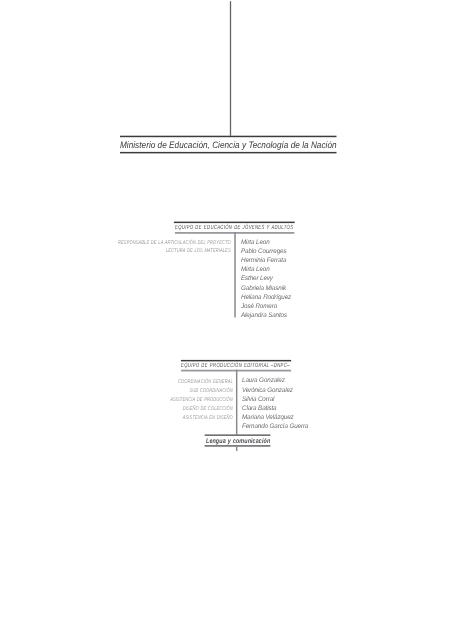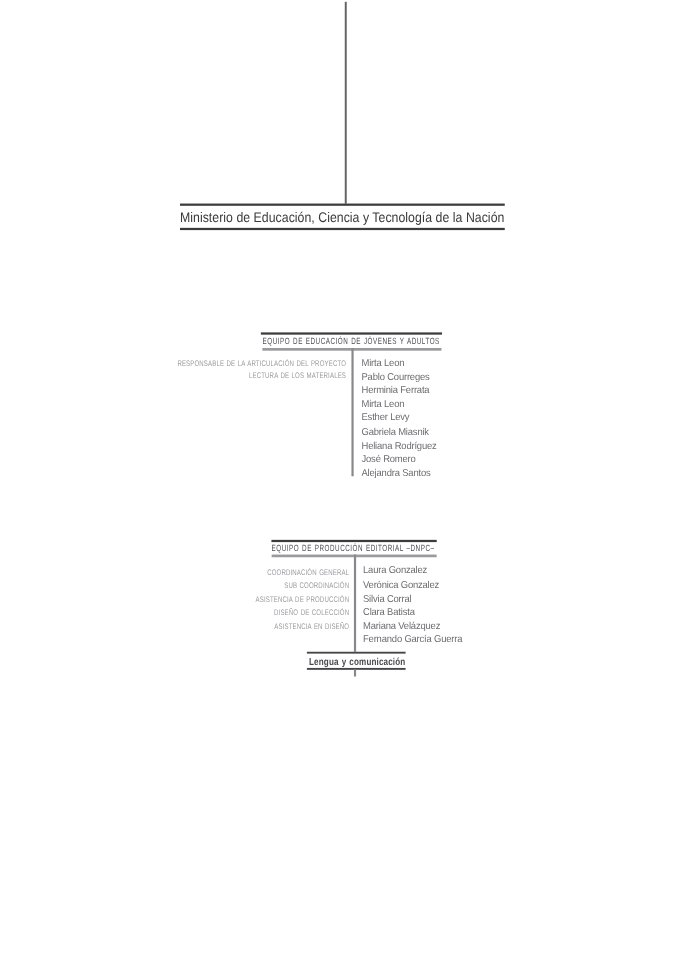--- a/index.html
+++ b/index.html
@@ -1,17 +1,17 @@
 <!DOCTYPE html>
 <html><head>
 <meta charset="utf-8">
 <style>
   html,body{margin:0;padding:0;background:#ffffff;}
   body{width:453px;height:640px;font-family:"Liberation Sans",sans-serif;-webkit-font-smoothing:antialiased;text-rendering:geometricPrecision;}
-  .page{position:relative;width:453px;height:451px;overflow:hidden;background:#ffffff;}
+  .page{position:relative;width:453px;height:451px;overflow:hidden;background:#ffffff;font-style:italic;}
   .txt{position:absolute;white-space:pre;line-height:1;}
 
   
   .ministerio{font-size:9.3px;color:#39393b;transform:scaleX(0.883) translateZ(0);transform-origin:0 0;letter-spacing:0.02px;}
 
   
   .btitle{font-size:6.0px;color:#4e4e53;letter-spacing:0.5px;word-spacing:0.6px;transform:scaleX(0.70) translateZ(0);transform-origin:0 0;}
 
   
   .btitle-lc{font-size:6.8px;color:#4a4a4e;font-weight:700;letter-spacing:0.12px;word-spacing:0.55px;transform:scaleX(0.793) translateZ(0);transform-origin:0 0;}

